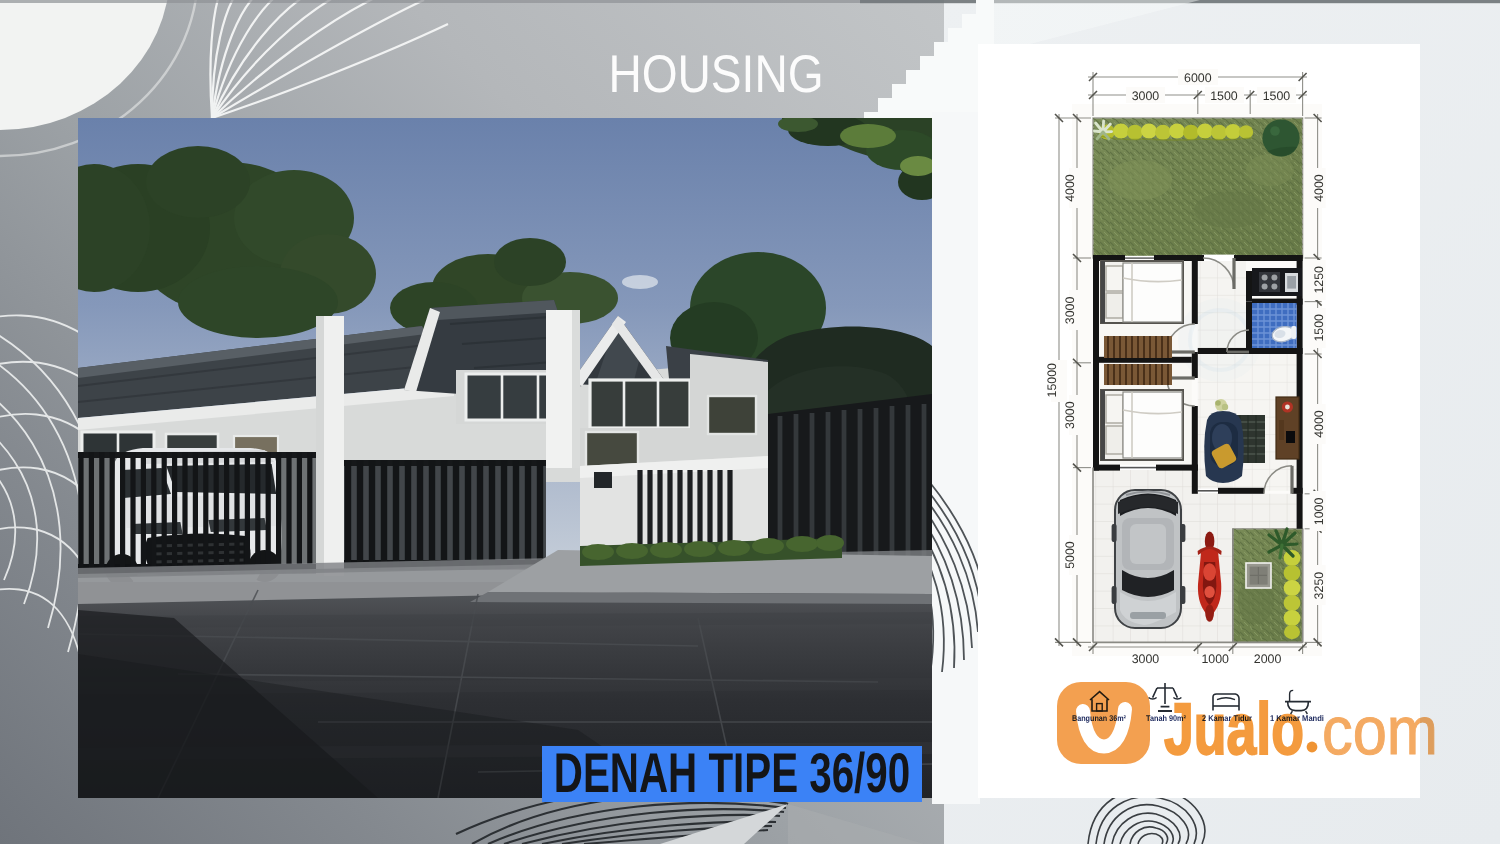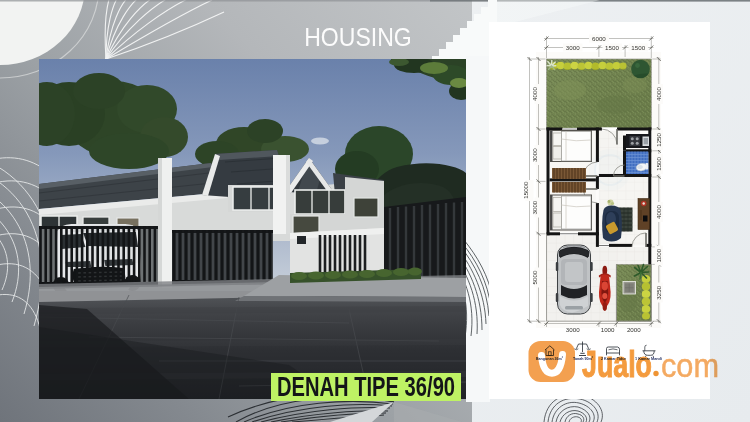--- a/index.html
+++ b/index.html
@@ -336,21 +336,21 @@
 <line x1="0" y1="252" x2="427" y2="250"></line>
 <line x1="0" y1="285" x2="427" y2="283"></line>
 <line x1="0" y1="318" x2="427" y2="315"></line>
 </g>
 
 <path d="M0,246 L48,250 L150,340 L0,340 Z" fill="#191b1e" opacity="0.7"></path>
 <path d="M0,268 L250,306 L300,340 L0,340 Z" fill="#17191c" opacity="0.4"></path>
 </svg>
 </div>
 
-<div class="abs" style="left:271px;top:373px;width:190px;height:28px;background:#bef264;overflow:hidden;">
+<div class="abs" style="left:271px;top:373px;width:190px;height:28px;background:#3b82f6;overflow:hidden;">
     <div style="position:relative;left:-29px;width:248px;height:28px;color:#141518;font-weight:bold;font-size:28px;text-align:center;line-height:27px;transform:scaleX(0.72);transform-origin:50% 50%;white-space:nowrap;">DENAH TIPE 36/90</div>
   </div>
 
 <div class="abs" style="left:505px;top:25px;width:175px;height:345px;" id="plan">
 <svg width="175" height="345" viewBox="505 25 175 345" font-family="Liberation Sans, sans-serif">
 <defs>
   <linearGradient id="grass1" x1="0" y1="0" x2="1" y2="1">
     <stop offset="0" stop-color="#7a8c58"></stop>
     <stop offset="0.5" stop-color="#70824e"></stop>
     <stop offset="1" stop-color="#687a48"></stop>

